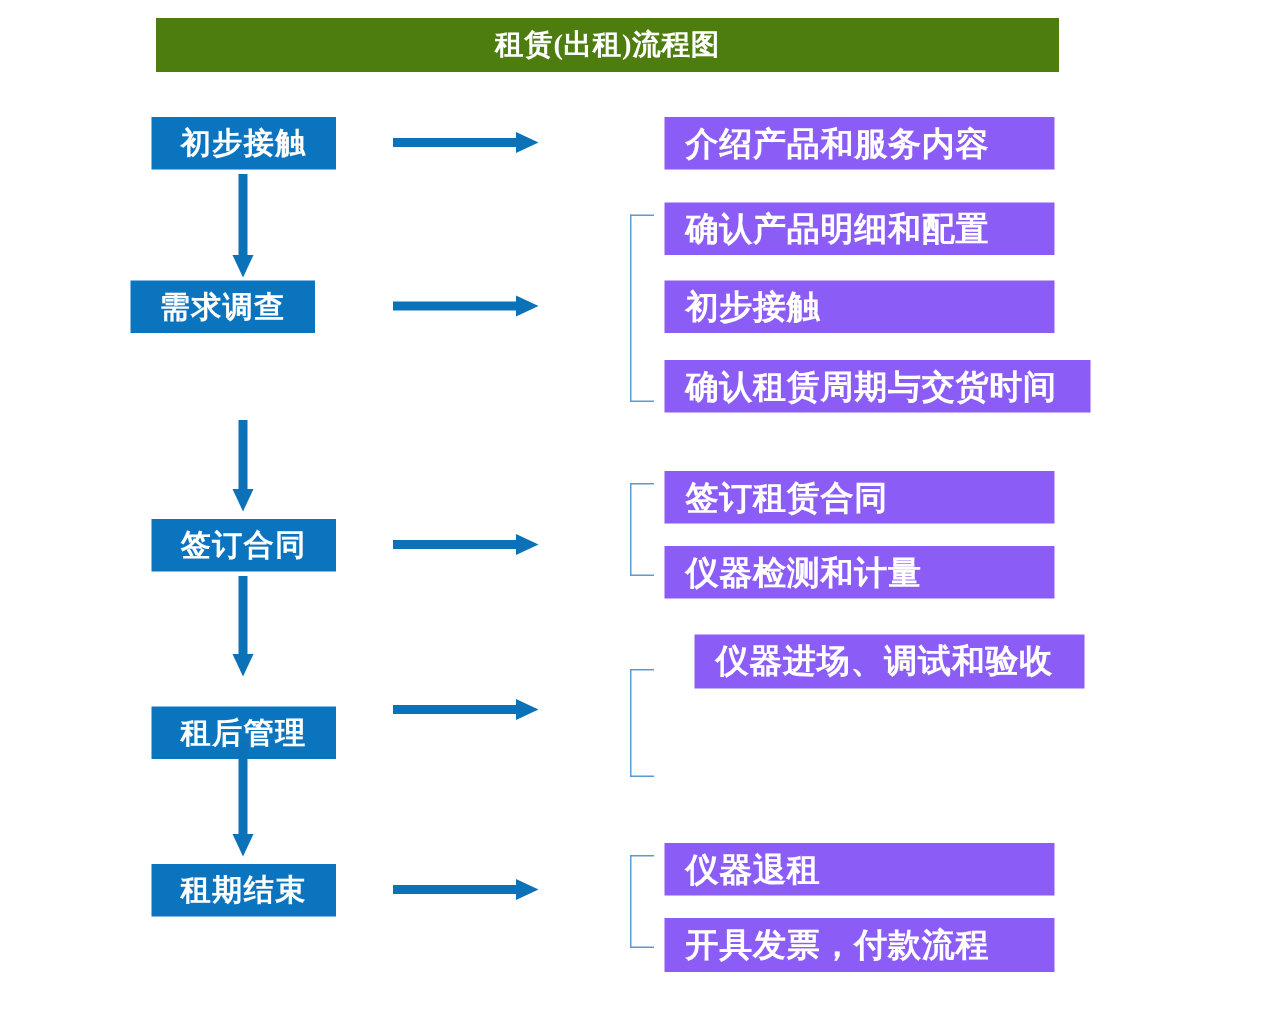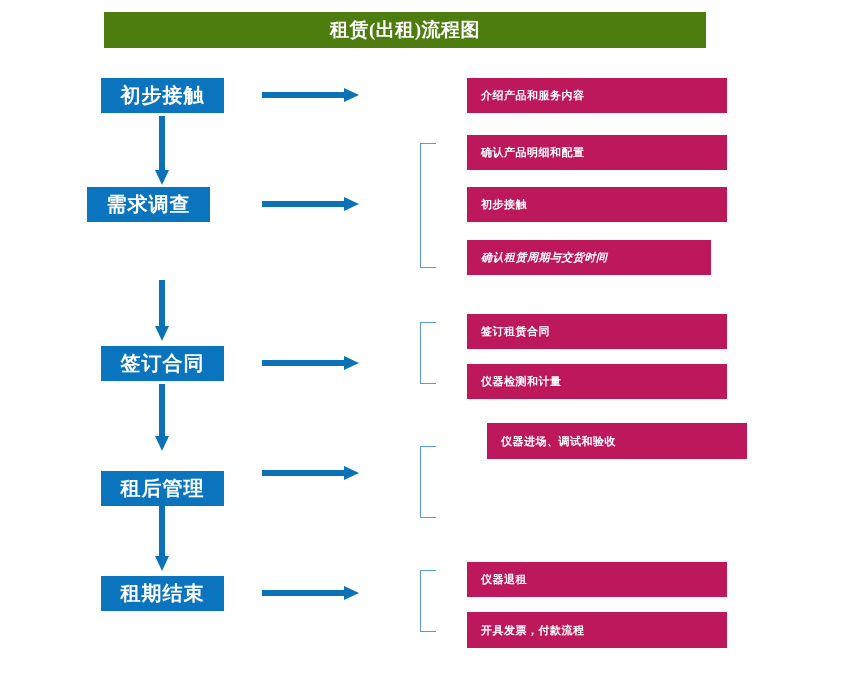--- a/index.html
+++ b/index.html
@@ -41,30 +41,29 @@
     color: #ffffff;
     font-size: 20px;
     font-weight: bold;
     display: flex;
     align-items: center;
     justify-content: center;
     letter-spacing: 1px;
   }
   .detail-box {
     position: absolute;
-    background: #be185d;
+    background: #8b5cf6;
     color: #ffffff;
-    font-size: 11px;
+    font-size: 22px;
     font-weight: bold;
     display: flex;
     align-items: center;
     padding-left: 14px;
     box-sizing: border-box;
     letter-spacing: 0.5px;
-    margin-left: 24px;
   }
   .h-arrow {
     position: absolute;
     height: 14px;
   }
   .v-arrow {
     position: absolute;
     width: 14px;
   }
   .bracket {
@@ -163,21 +162,21 @@
   <div class="bracket" style="left:420px; top:446px; width:16px; height:72px;"></div>
 
   <div class="bracket" style="left:420px; top:570px; width:16px; height:62px;"></div>
 
   <div class="detail-box" style="left:443px; top:78px; width:260px; height:35px;">介绍产品和服务内容</div>
 
   <div class="detail-box" style="left:443px; top:135px; width:260px; height:35px;">确认产品明细和配置</div>
 
   <div class="detail-box" style="left:443px; top:187px; width:260px; height:35px;">初步接触</div>
 
-  <div class="detail-box" style="left:443px; top:240px; width:244px; height:35px;font-style:italic;">确认租赁周期与交货时间</div>
+  <div class="detail-box" style="left:443px; top:240px; width:284px; height:35px;">确认租赁周期与交货时间</div>
 
   <div class="detail-box" style="left:443px; top:314px; width:260px; height:35px;">签订租赁合同</div>
 
   <div class="detail-box" style="left:443px; top:364px; width:260px; height:35px;">仪器检测和计量</div>
 
   <div class="detail-box" style="left:463px; top:423px; width:260px; height:36px;">仪器进场、调试和验收</div>
 
 
   <div class="detail-box" style="left:443px; top:562px; width:260px; height:35px;text-align:center;">仪器退租</div>
 

